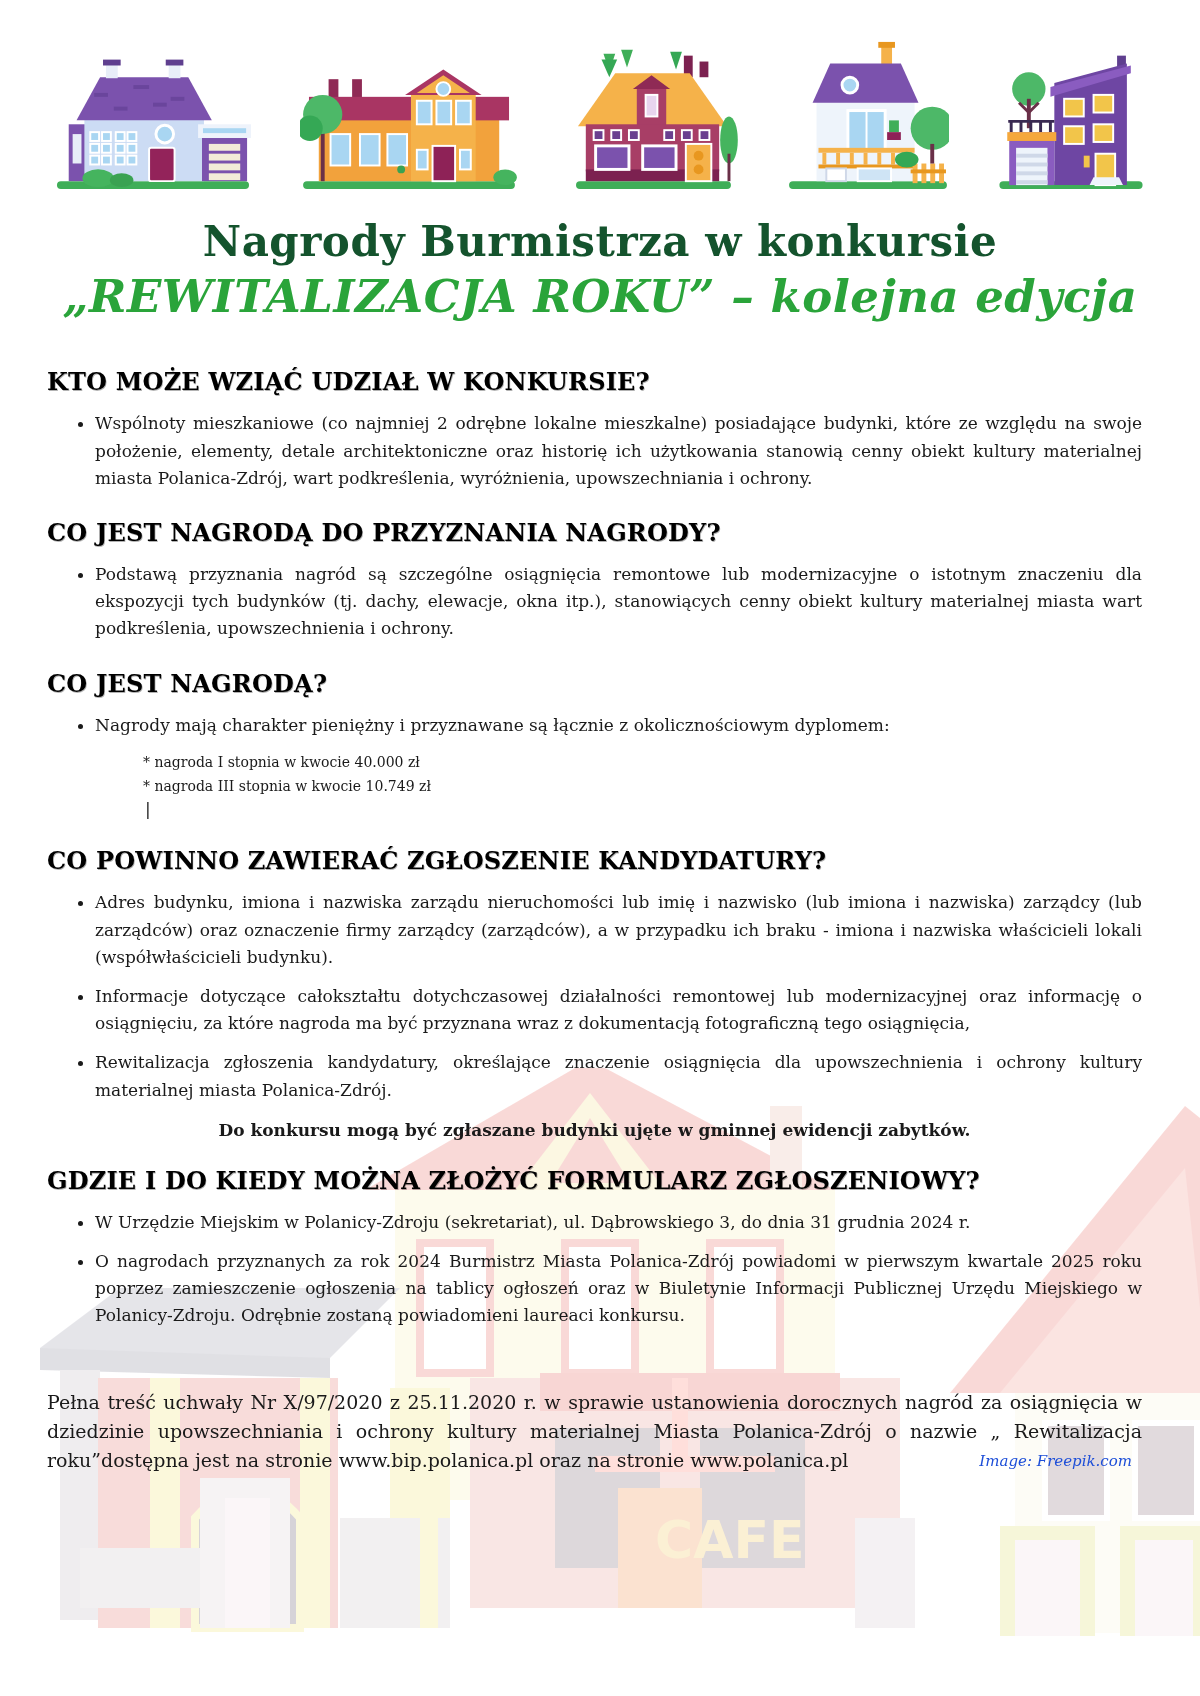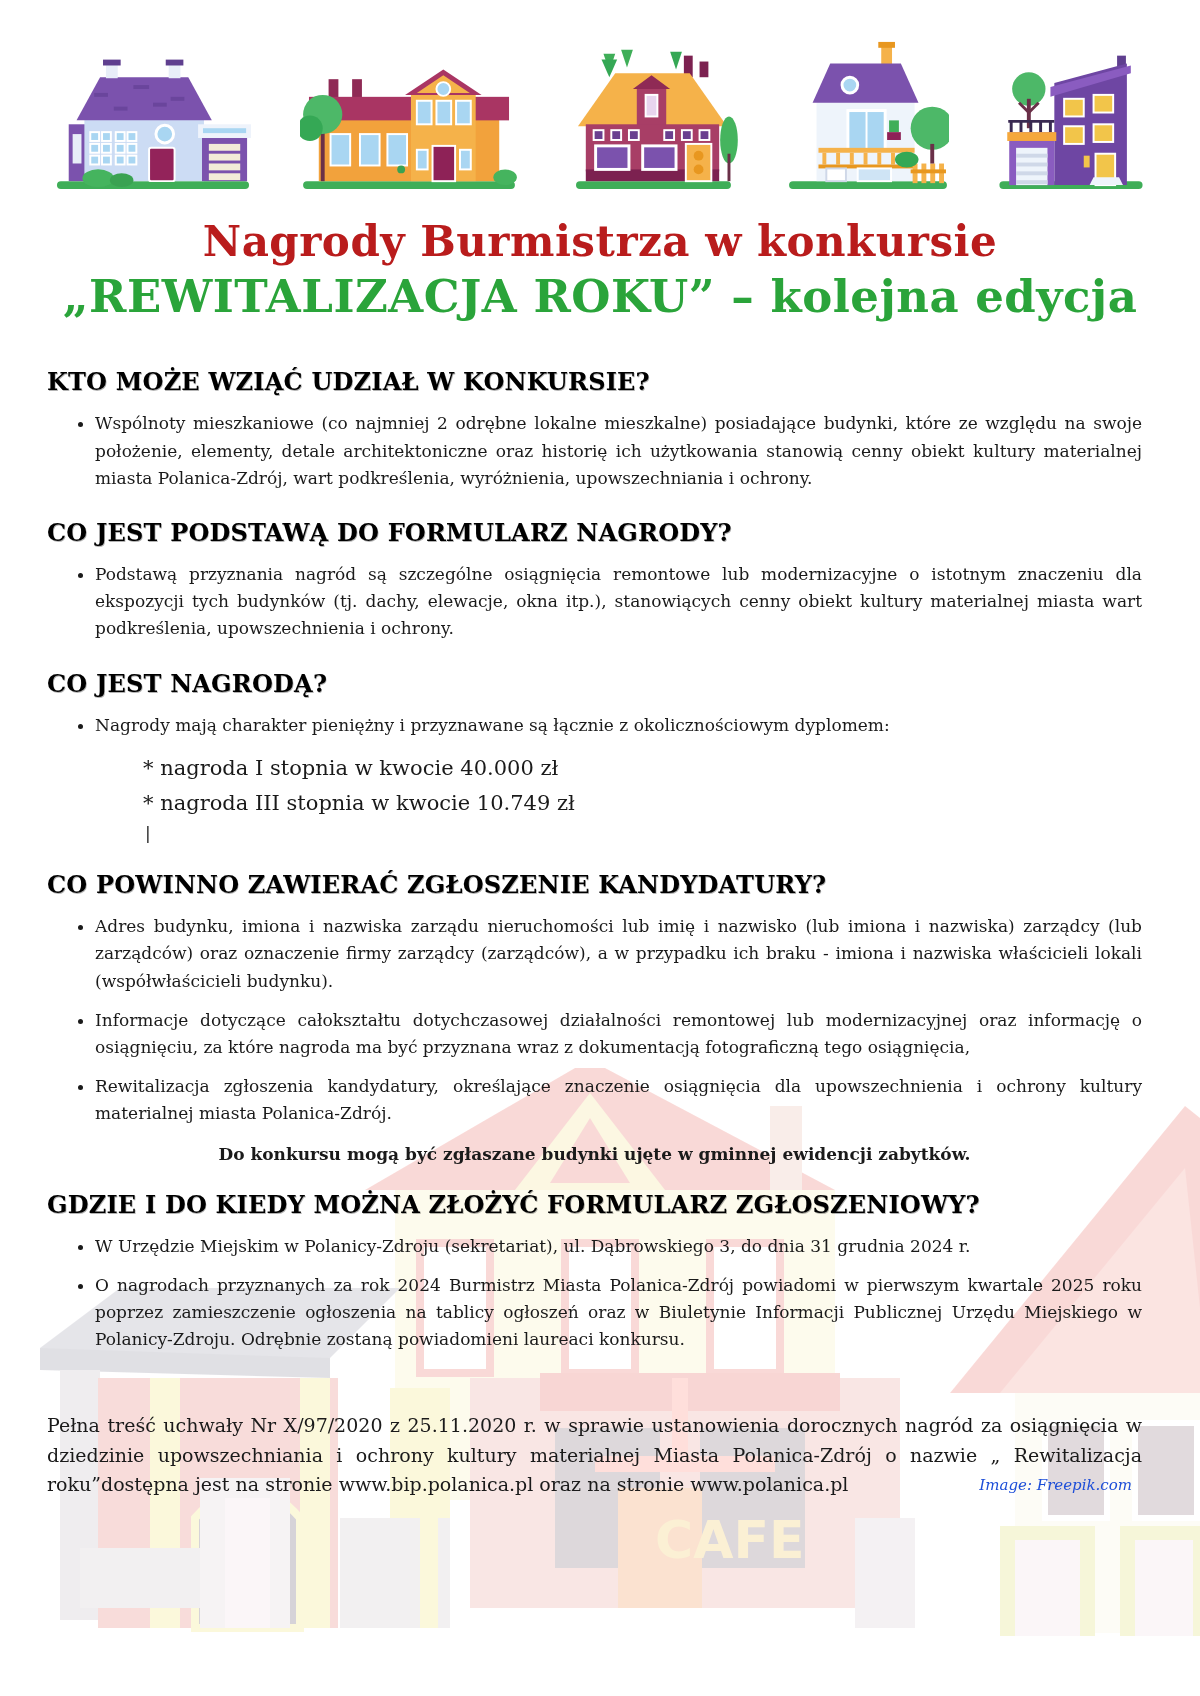--- a/index.html
+++ b/index.html
@@ -23,41 +23,41 @@
   .banner {
     display:flex; justify-content:space-between; align-items:flex-end;
     margin:38px 55px 0 55px; height:152px;
   }
   .banner svg { display:block; }
 
   
   .title-block { text-align:center; margin-top:26px; }
   .title-line1 {
     font-size:42px; font-weight:bold; line-height:1.22;
-    color:#b91c1c; letter-spacing:0.5px; margin:0;
+    color:#14532d; letter-spacing:0.5px; margin:0;
   }
   .title-line2 {
     font-size:45px; font-weight:bold; line-height:1.25;
-    color:#2aa43a; letter-spacing:0.5px; margin:2px 0 0 0;
+    color:#2aa43a; letter-spacing:0.5px; margin:2px 0 0 0;font-style:italic;
   }
 
   
   .doc { margin:42px 58px 0 47px; }
   .sec-heading {
     font-size:24px; font-weight:bold; color:#000;
     margin:26px 0 14px 0; letter-spacing:0.2px;
     text-shadow:0.7px 0.7px 0.5px rgba(0,0,0,0.30);
   }
   ul.bullets { margin:0 0 0 18px; padding-left:30px; }
   ul.bullets li {
     font-size:17px; line-height:1.6; text-align:justify;
     margin-bottom:12px;
   }
   .awards { margin:4px 0 0 96px; }
-  .award-line { font-size:21px; line-height:1.7; }
+  .award-line { font-size:14px; line-height:1.7; }
   .text-cursor { font-size:17px; line-height:1.3; margin-left:98px; }
   .note {
     font-size:17px; font-weight:bold; text-align:center;
     margin:16px 0 6px 0;
   }
   .footer-text {
     font-size:19px; line-height:1.55; text-align:justify;
     margin-top:58px;
   }
   .credit {
@@ -307,21 +307,21 @@
       <div class="title-line2">„REWITALIZACJA ROKU” – kolejna edycja</div>
     </div>
 
     <div class="doc">
 
       <div class="sec-heading">KTO MOŻE WZIĄĆ UDZIAŁ W KONKURSIE?</div>
       <ul class="bullets">
         <li>Wspólnoty mieszkaniowe (co najmniej 2 odrębne lokalne mieszkalne) posiadające budynki, które ze względu na swoje położenie, elementy, detale architektoniczne oraz historię ich użytkowania stanowią cenny obiekt kultury materialnej miasta Polanica-Zdrój, wart podkreślenia, wyróżnienia, upowszechniania i ochrony.</li>
       </ul>
 
-      <div class="sec-heading">CO JEST PODSTAWĄ DO FORMULARZ NAGRODY?</div>
+      <div class="sec-heading">CO JEST NAGRODĄ DO PRZYZNANIA NAGRODY?</div>
       <ul class="bullets">
         <li>Podstawą przyznania nagród są szczególne osiągnięcia remontowe lub modernizacyjne o istotnym znaczeniu dla ekspozycji tych budynków (tj. dachy, elewacje, okna itp.), stanowiących cenny obiekt kultury materialnej miasta wart podkreślenia, upowszechnienia i ochrony.</li>
       </ul>
 
       <div class="sec-heading">CO JEST NAGRODĄ?</div>
       <ul class="bullets">
         <li>Nagrody mają charakter pieniężny i przyznawane są łącznie z okolicznościowym dyplomem:</li>
       </ul>
       <div class="awards">
         <div class="award-line">* nagroda I stopnia w kwocie 40.000 zł</div>

